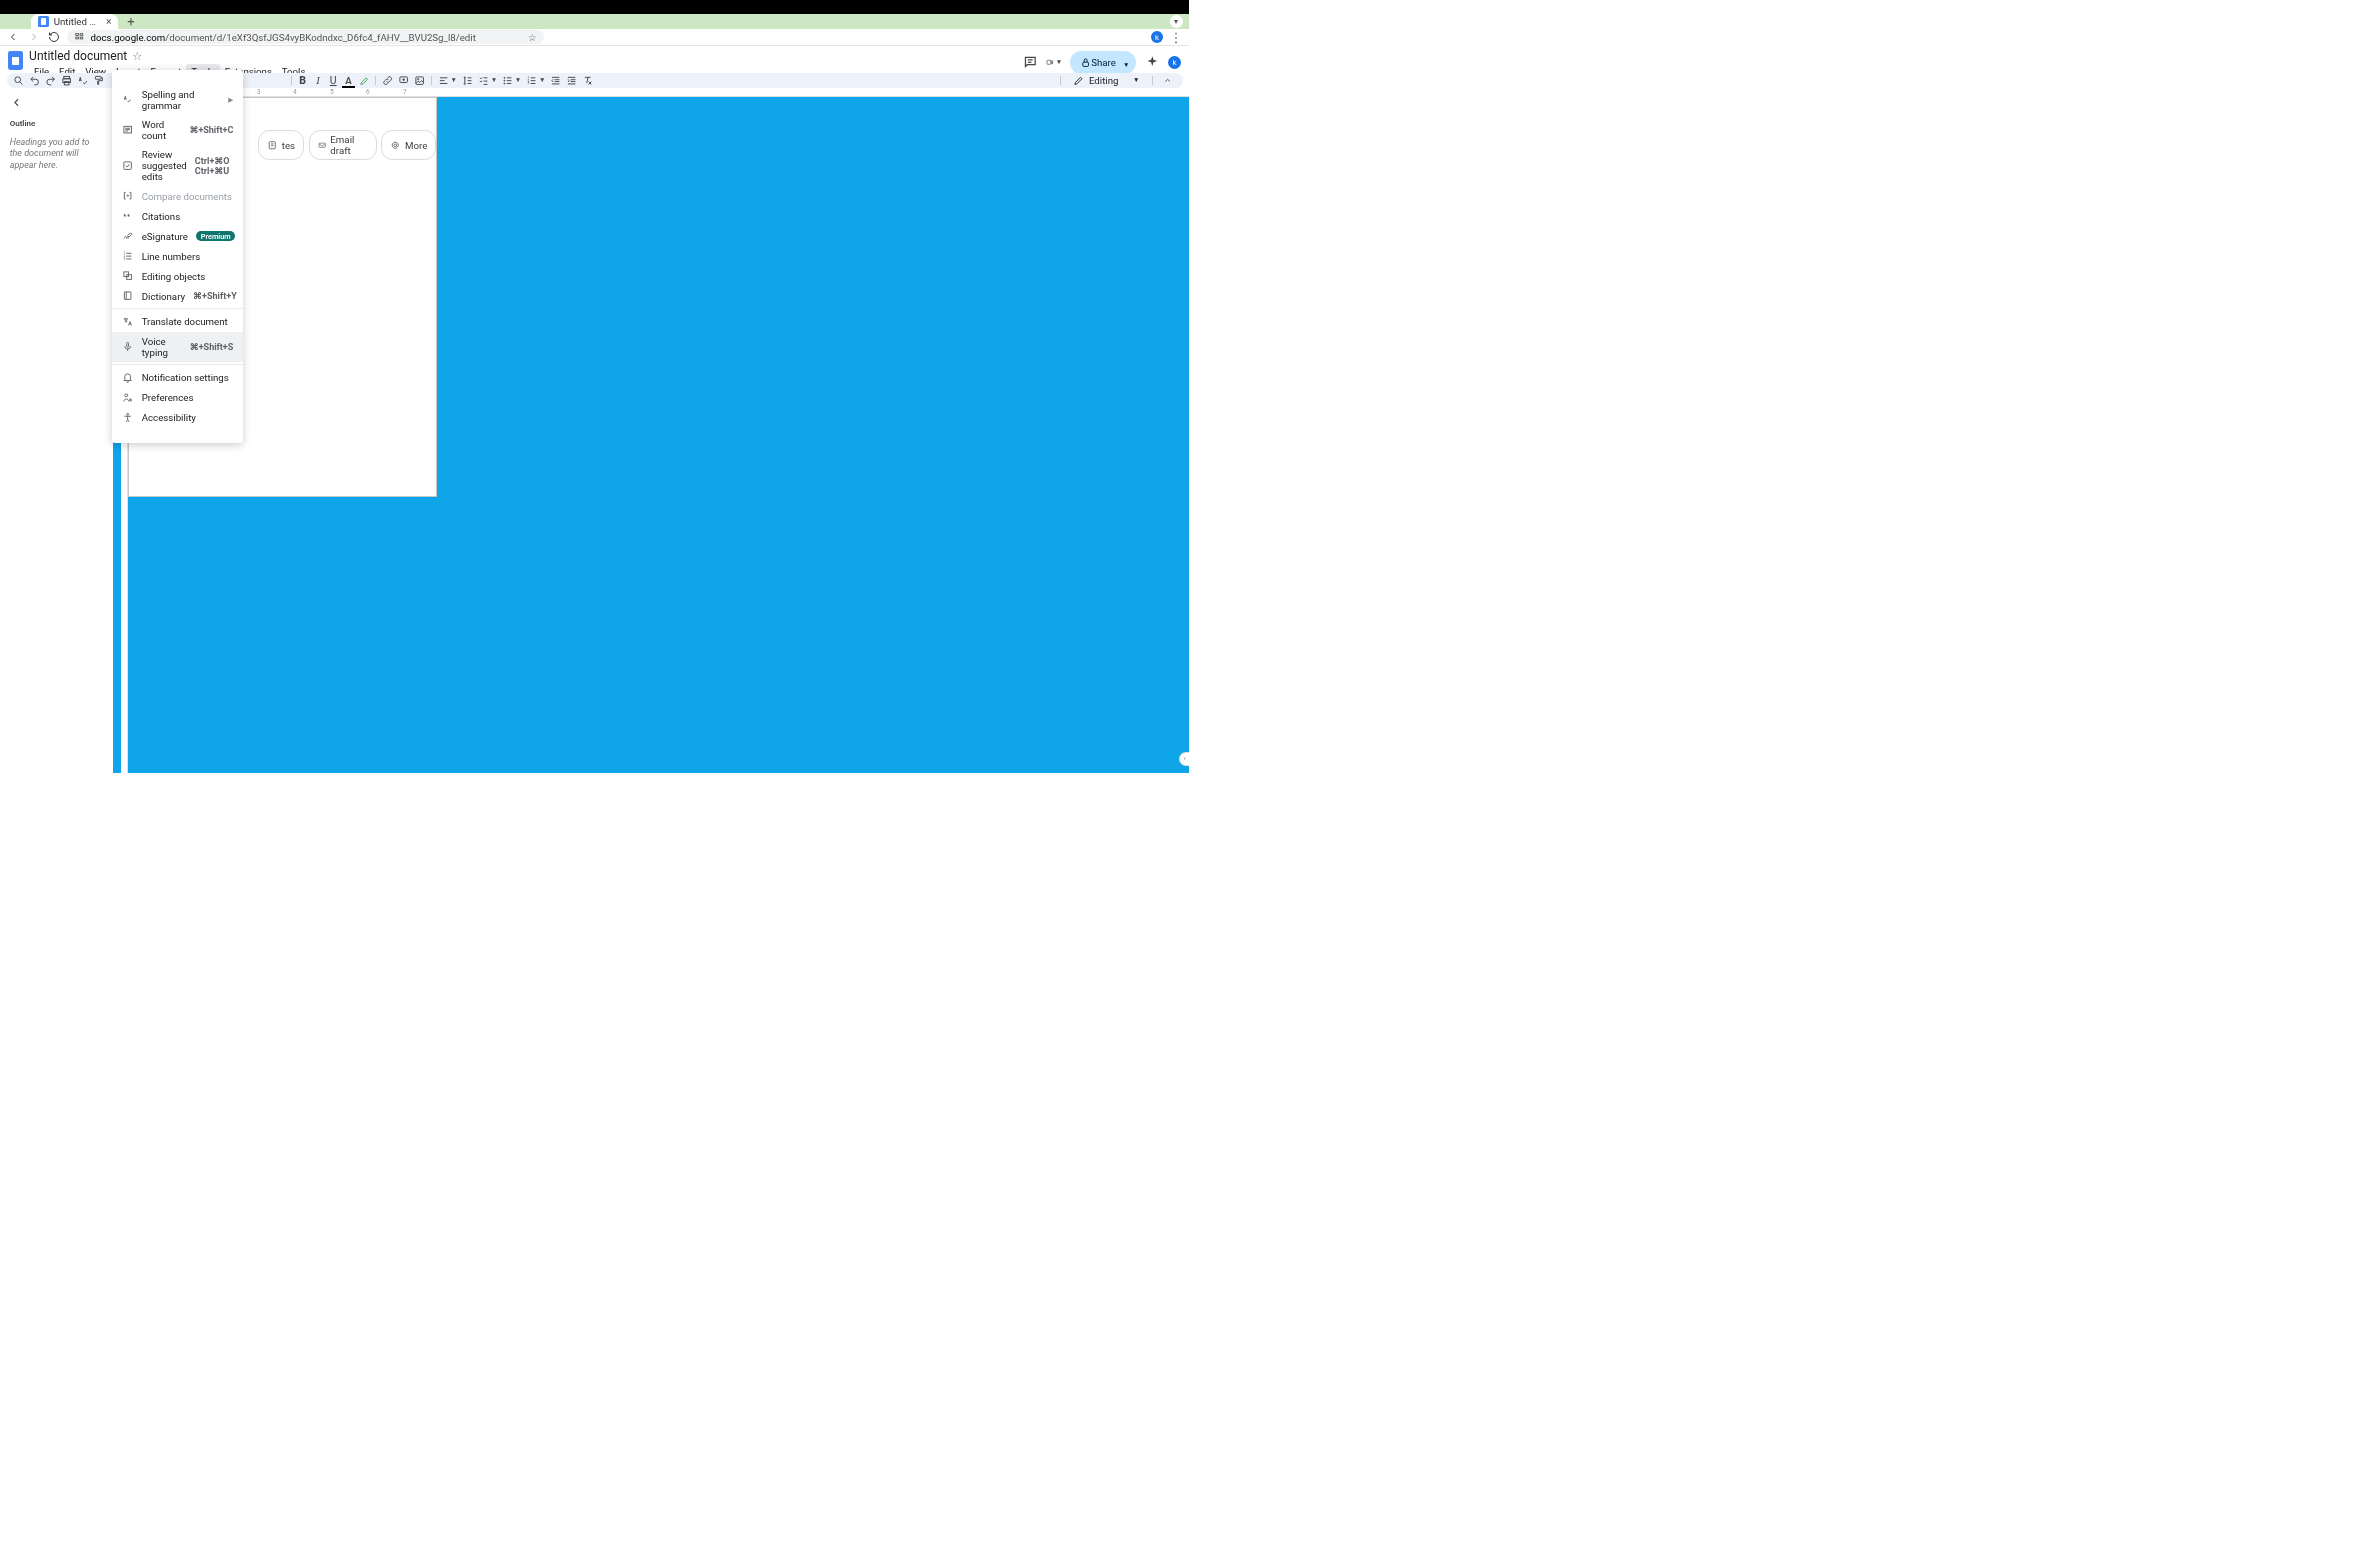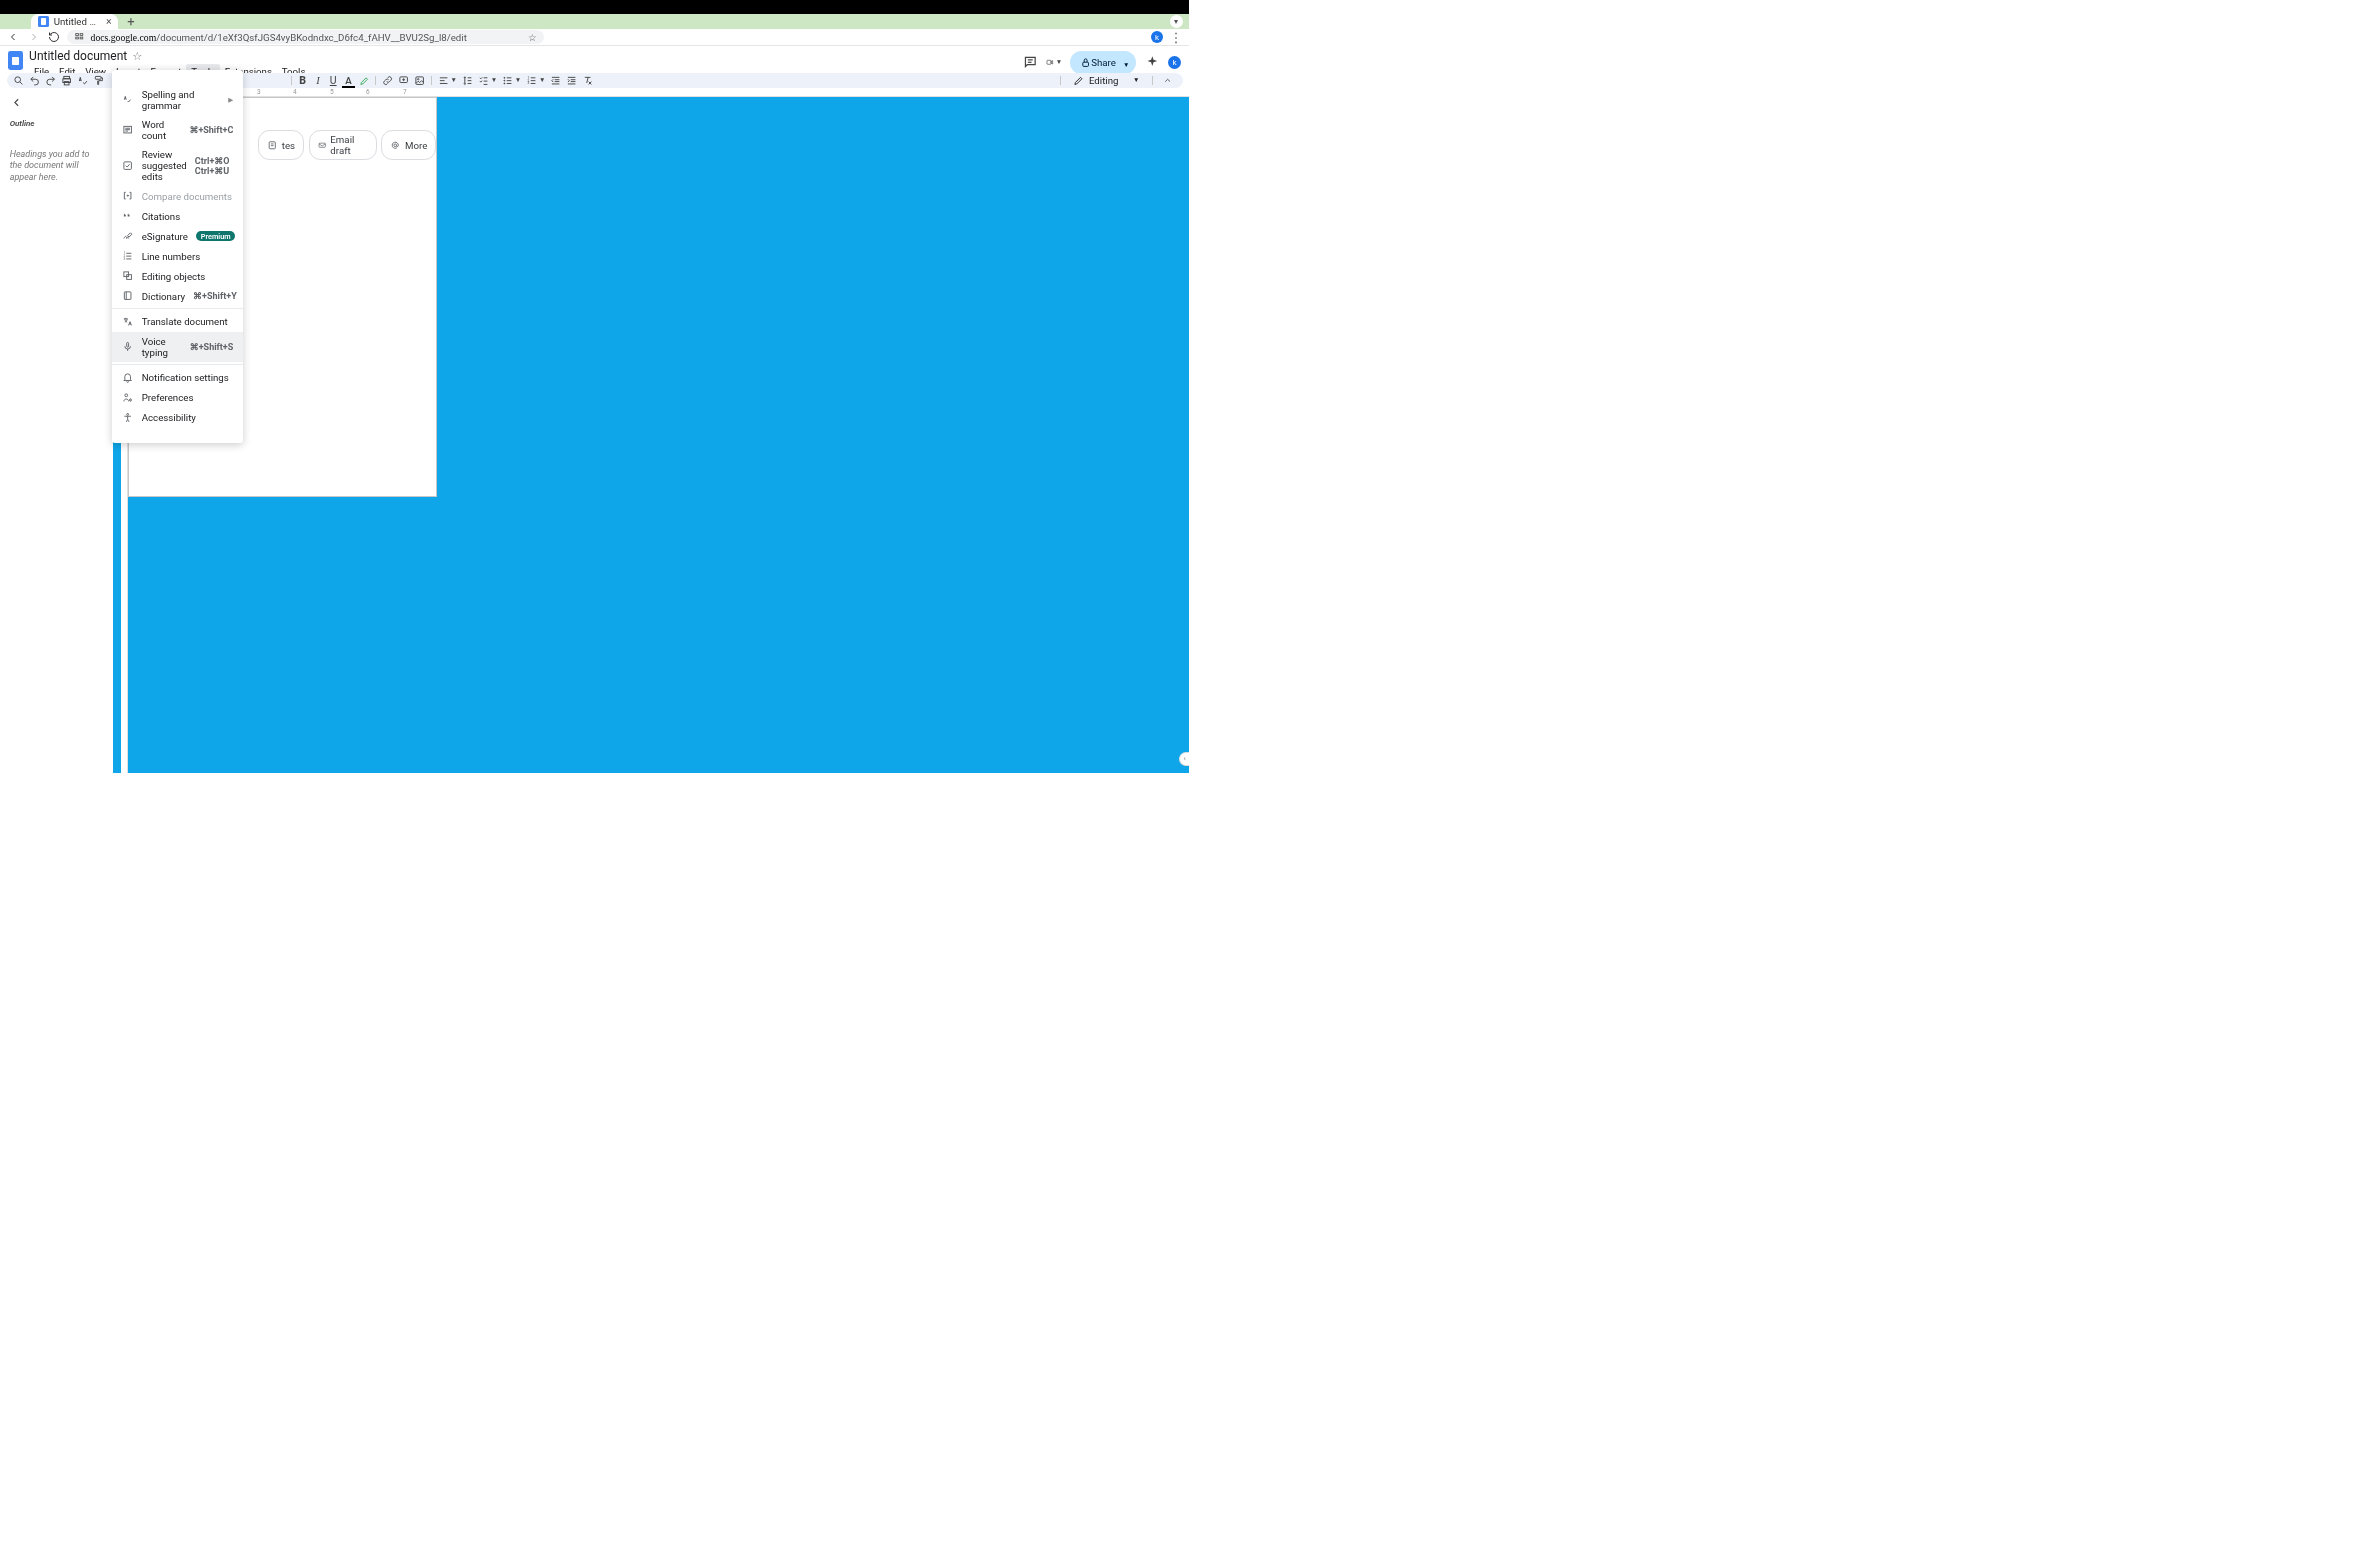--- a/index.html
+++ b/index.html
@@ -14,21 +14,21 @@
 .tab .close { color: #555; cursor: pointer; font-size: 10.5px; }
 .newtab { width: 16px; height: 16px; display: flex; align-items: center; justify-content: center; color: #555; font-size: 13px; margin-left: 4.9px; cursor: pointer; }
 .tabbar-caret { position: absolute; right: 6.5px; width: 13px; height: 13px; background: #fff; border-radius: 50%; display: flex; align-items: center; justify-content: center; font-size: 8px; color: #555; }
 
 .urlbar { height: 17px; background: #fff; display: flex; align-items: center; padding: 0 6.5px; gap: 6.5px; border-bottom: 0.8px solid #e5e5e5; }
 .navbtn { width: 13.7px; height: 13.7px; display: flex; align-items: center; justify-content: center; color: #333; cursor: pointer; }
 .navbtn svg { width: 12px; height: 12px; }
 .addrbox { flex: 1; background: #f1f3f4; border-radius: 9.7px; height: 13.7px; display: flex; align-items: center; padding: 0 7.3px; gap: 5.7px; max-width: 477px; font-size: 9.7px; }
 .addrbox .sec { color: #555; }
 .urlspan { color: #555; }
-.urlspan .dom { color: #000; font-family: Liberation Serif, serif; }
+.urlspan .dom { color: #000; }
 .urlright { margin-left: auto; display: flex; align-items: center; gap: 8px; }
 .urlright .star { color: #555; }
 .avatar1 { width: 12px; height: 12px; background: #1a73e8; color: #fff; border-radius: 50%; display: flex; align-items: center; justify-content: center; font-size: 8px; }
 .kebab { color: #555; font-size: 13px; }
 
 .docheader { height: 25px; background: #fff; padding: 3.2px 8px 0 8px; display: flex; align-items: flex-start; position: relative; }
 .doclogo { width: 14.6px; height: 19.4px; background: #4285f4; border-radius: 2.4px; margin-right: 6.5px; margin-top: 1.6px; display: flex; align-items: center; justify-content: center; }
 .doclogo::after { content: ""; width: 6.5px; height: 8px; background: #fff; border-radius: 0.8px; }
 .titlecol { display: flex; flex-direction: column; }
 .titlerow { display: flex; align-items: center; gap: 4.9px; }
@@ -57,21 +57,21 @@
 .tcolor-a::after { content: ""; position: absolute; bottom: -0.8px; left: 0.8px; right: 0.8px; height: 2.4px; background: #000; }
 .zoomval { font-size: 9.7px; padding: 0 3.2px; }
 .toolbar-right { margin-left: auto; display: flex; align-items: center; gap: 4.9px; padding-right: 3.2px; }
 .editbtn { display: flex; align-items: center; gap: 4.9px; font-size: 9.7px; color: #202124; padding: 2.4px 4.9px; cursor: pointer; }
 .toolbar-collapse { color: #555; }
 
 .workarea { display: flex; height: calc(100% - 13.7px - 15.4px - 17px - 25px - 18.6px); position: relative; }
 .outline { width: 113px; padding: 6.5px 9.7px; }
 .outline .back { color: #444; margin-bottom: 6.5px; cursor: pointer; }
 .outline .back svg { width: 13px; height: 13px; }
-.outline .otitle { font-size: 8px; font-weight: 600; color: #444; margin-bottom: 21px; font-style: italic; }
+.outline .otitle { font-size: 8px; font-weight: 600; color: #444; margin-bottom: 9px; }
 .outline .ohint { font-size: 9px; color: #777; font-style: italic; line-height: 1.3; }
 
 .rulercol { display: flex; flex-direction: column; flex: 1; position: relative; }
 .hruler { height: 7.3px; background: #fff; border-bottom: 0.8px solid #e0e0e0; position: relative; font-size: 6.5px; color: #999; }
 .hruler .mark { position: absolute; top: -1.6px; }
 .canvas { flex: 1; background: #0ea5e9; display: flex; position: relative; padding-left: 8px; }
 .vruler { width: 7.3px; background: #fff; border-right: 0.8px solid #e0e0e0; position: relative; font-size: 6.5px; color: #999; }
 .vruler .vm { position: absolute; left: 0; }
 .page { background: #fff; border: 0.8px solid #c7c7c7; width: 309px; height: 400px; margin-left: 0; position: relative; padding: 32px 39px; }
 .chips { display: flex; gap: 4.9px; position: absolute; top: 32px; left: 129px; }

